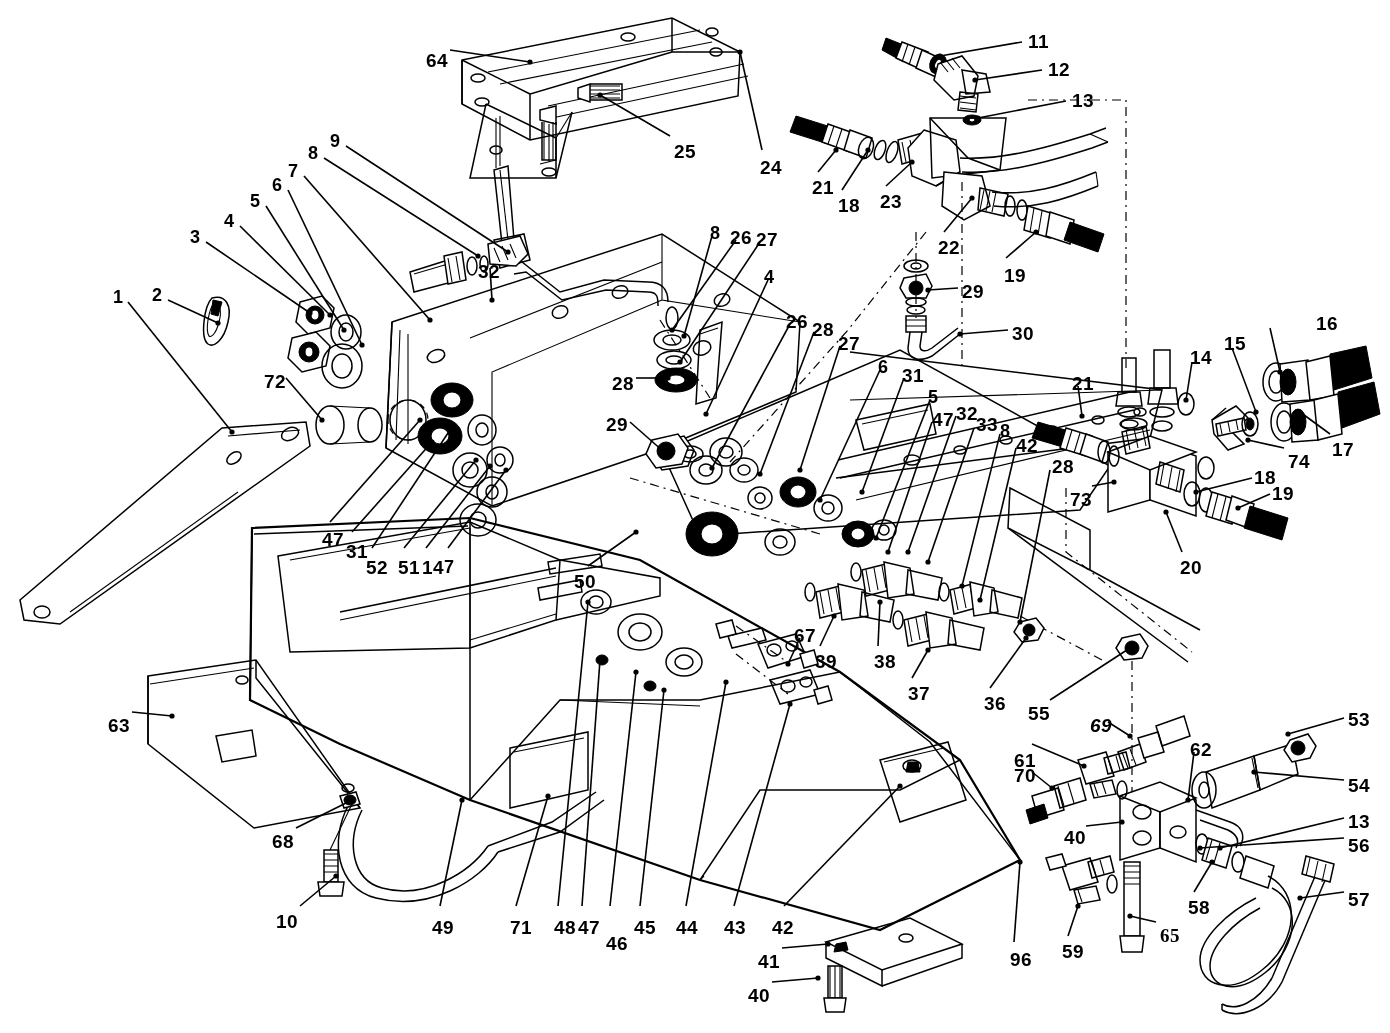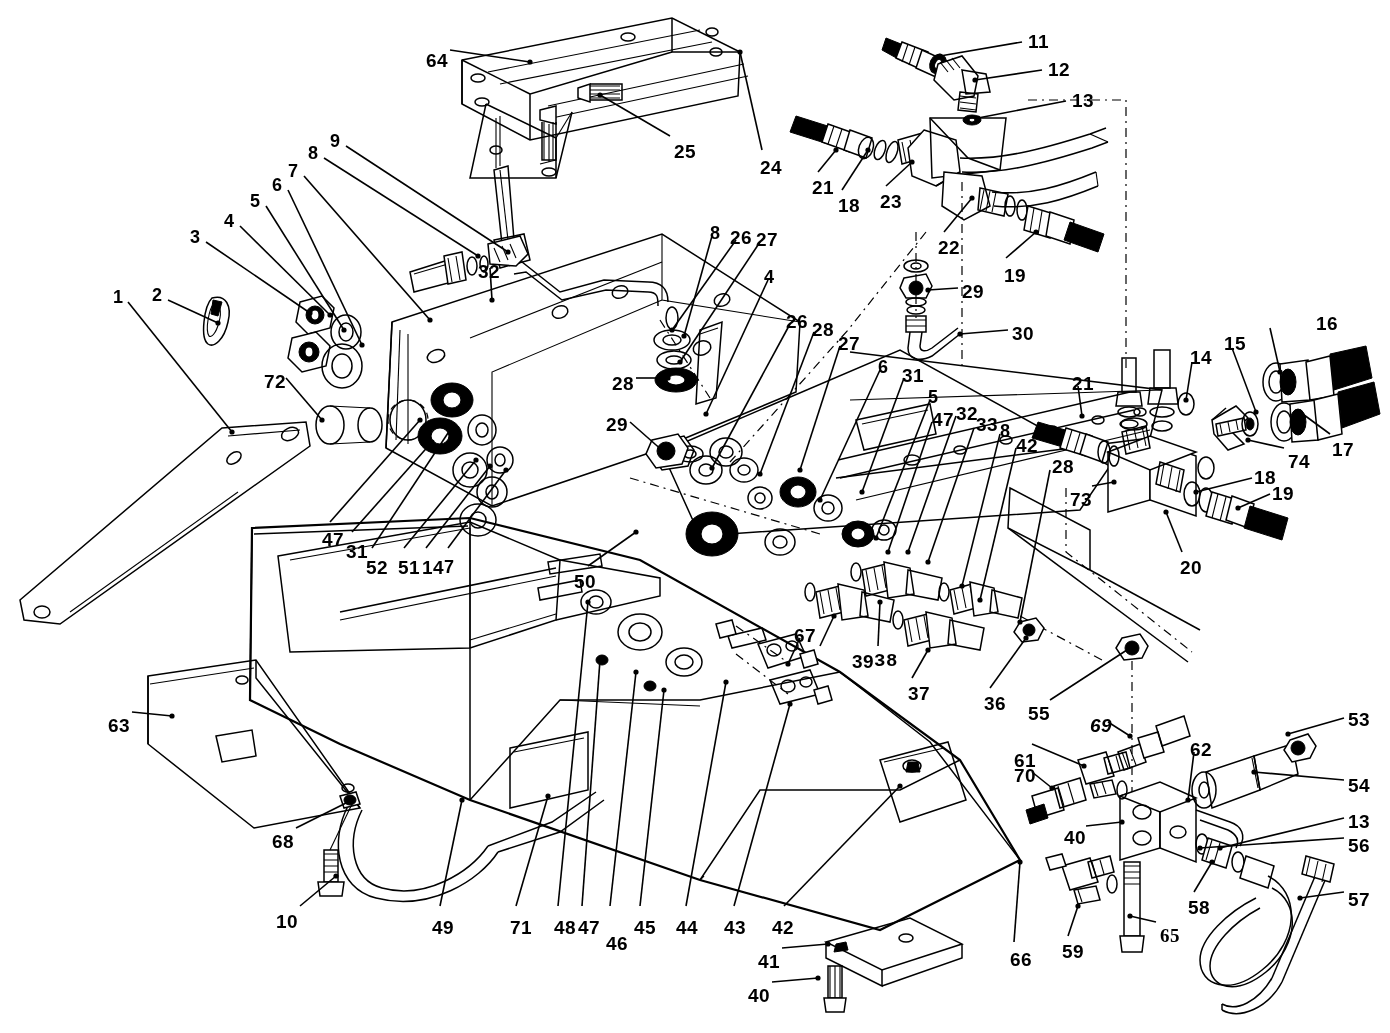--- a/index.html
+++ b/index.html
@@ -833,22 +833,22 @@
       <div class="callout" style="left: 612px; top: 374px;">28</div>
       <div class="callout" style="left: 606px; top: 415px;">29</div>
       <div class="callout" style="left: 1012px; top: 324px;">30</div>
       <div class="callout" style="left: 902px; top: 366px;">31</div>
       <div class="callout" style="left: 478px; top: 262px;">32</div>
       <div class="callout" style="left: 976px; top: 415px;">33</div>
       <div class="callout" style="left: 1016px; top: 436px;">42</div>
       <div class="callout" style="left: 1052px; top: 457px;">28</div>
       <div class="callout" style="left: 984px; top: 694px;">36</div>
       <div class="callout" style="left: 908px; top: 684px;">37</div>
-      <div class="callout" style="left: 874px; top: 652px; font-family: Liberation Mono, monospace;">38</div>
-      <div class="callout" style="left: 852px; top: 652px;">39</div>
+      <div class="callout" style="left: 874px; top: 652px;">38</div>
+      <div class="callout" style="left: 815px; top: 652px;">39</div>
       <div class="callout" style="left: 748px; top: 986px;">40</div>
       <div class="callout" style="left: 758px; top: 952px;">41</div>
       <div class="callout" style="left: 772px; top: 918px;">42</div>
       <div class="callout" style="left: 724px; top: 918px;">43</div>
       <div class="callout" style="left: 676px; top: 918px;">44</div>
       <div class="callout" style="left: 634px; top: 918px;">45</div>
       <div class="callout" style="left: 606px; top: 918px; margin-top: 16px;">46</div>
       <div class="callout" style="left: 578px; top: 918px;">47</div>
       <div class="callout" style="left: 554px; top: 918px;">48</div>
       <div class="callout" style="left: 432px; top: 918px;">49</div>
@@ -861,21 +861,21 @@
       <div class="callout" style="left: 1348px; top: 836px;">56</div>
       <div class="callout" style="left: 1348px; top: 890px;">57</div>
       <div class="callout" style="left: 1188px; top: 898px;">58</div>
       <div class="callout" style="left: 1062px; top: 942px;">59</div>
       <div class="callout" style="left: 1064px; top: 828px;">40</div>
       <div class="callout" style="left: 1014px; top: 738px; margin-top: 13px;">61</div>
       <div class="callout" style="left: 1190px; top: 740px;">62</div>
       <div class="callout" style="left: 108px; top: 708px; margin-top: 8px;">63</div>
       <div class="callout" style="left: 426px; top: 44px; margin-top: 7px;">64</div>
       <div class="callout" style="left: 1160px; top: 926px; font-family: Liberation Serif, serif;">65</div>
-      <div class="callout" style="left: 1010px; top: 950px;">66</div>
+      <div class="callout" style="left: 1010px; top: 950px;">96</div>
       <div class="callout" style="left: 794px; top: 626px;">67</div>
       <div class="callout" style="left: 272px; top: 832px;">68</div>
       <div class="callout" style="left: 1090px; top: 716px; font-style: italic;">69</div>
       <div class="callout" style="left: 1014px; top: 766px;">70</div>
       <div class="callout" style="left: 510px; top: 918px;">71</div>
       <div class="callout" style="left: 264px; top: 372px;">72</div>
       <div class="callout" style="left: 1070px; top: 490px;">73</div>
       <div class="callout" style="left: 1288px; top: 452px;">74</div>
       <div class="callout sm" style="left: 764px; top: 268px;">4</div>
       <div class="callout sm" style="left: 928px; top: 388px;">5</div>

